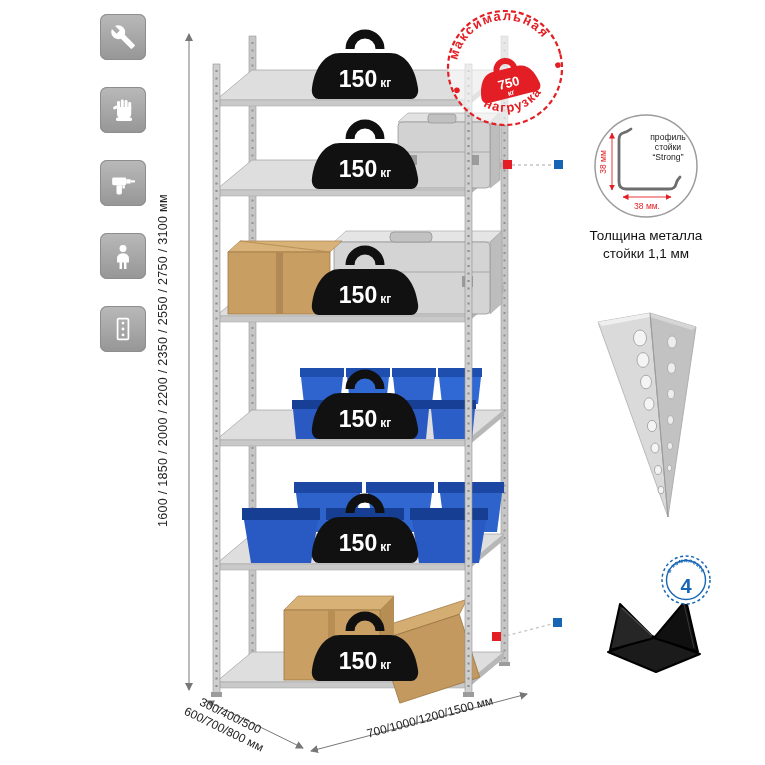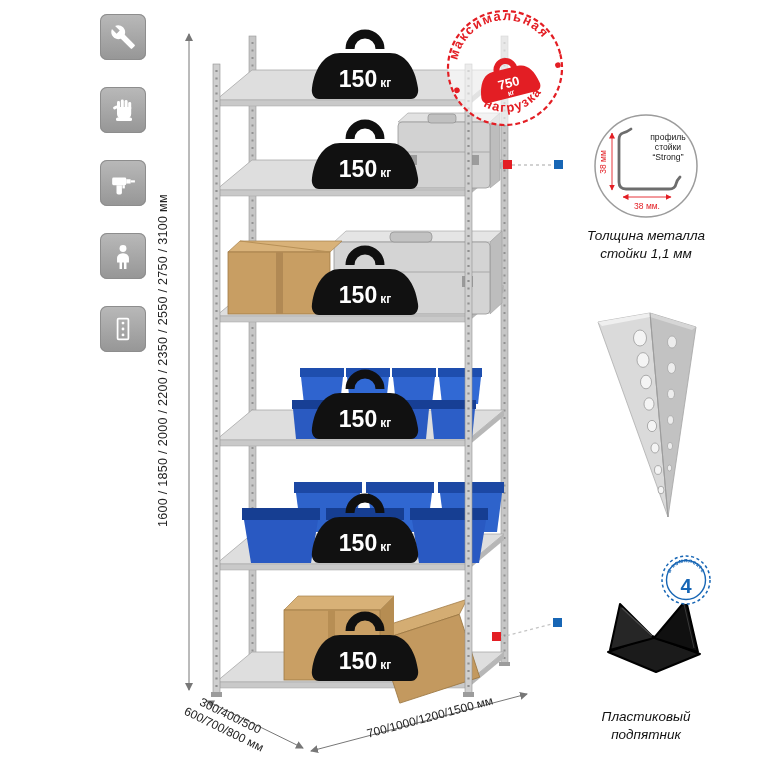--- a/index.html
+++ b/index.html
@@ -30,21 +30,21 @@
     position:absolute;left:142px;top:708px;width:170px;text-align:center;
     transform:rotate(26deg);font-size:12px;color:#222;line-height:1.25;
   }
   .dim-width{
     position:absolute;left:330px;top:710px;width:200px;text-align:center;
     transform:rotate(-15deg);font-size:12px;color:#222;
   }
 
   .detail-caption{
     position:absolute;left:566px;width:160px;text-align:center;
-    font-size:13.5px;color:#111;line-height:1.3;font-style:italic;
+    font-size:13.5px;color:#111;line-height:1.3;
   }
   .caption-profile{top:227px;}
   .caption-foot{top:708px;}
 
   
   .wb-handle{fill:none;stroke:#101010;stroke-width:9px;}
   .wb-body{fill:#111;}
   .wb-num{font:bold 23px "Liberation Sans",sans-serif;fill:#fff;}
   .wb-unit{font:bold 12px "Liberation Sans",sans-serif;fill:#fff;}
   .stamp-arc{font:bold 13px "Liberation Sans",sans-serif;fill:#e31e24;letter-spacing:1.5px;}
@@ -354,18 +354,14 @@
   <div class="dim-depth">
     <span>300/400/500</span><br>
     <span>600/700/800 мм</span>
   </div>
   <div class="dim-width">700/1000/1200/1500 мм</div>
 
   <div class="detail-caption caption-profile">
     <span>Толщина металла</span><br>
     <span>стойки 1,1 мм</span>
   </div>
-  <div class="detail-caption caption-foot">
-    <span>Пластиковый</span><br>
-    <span>подпятник</span>
-  </div>
 
 </div>
 
 </body></html>

